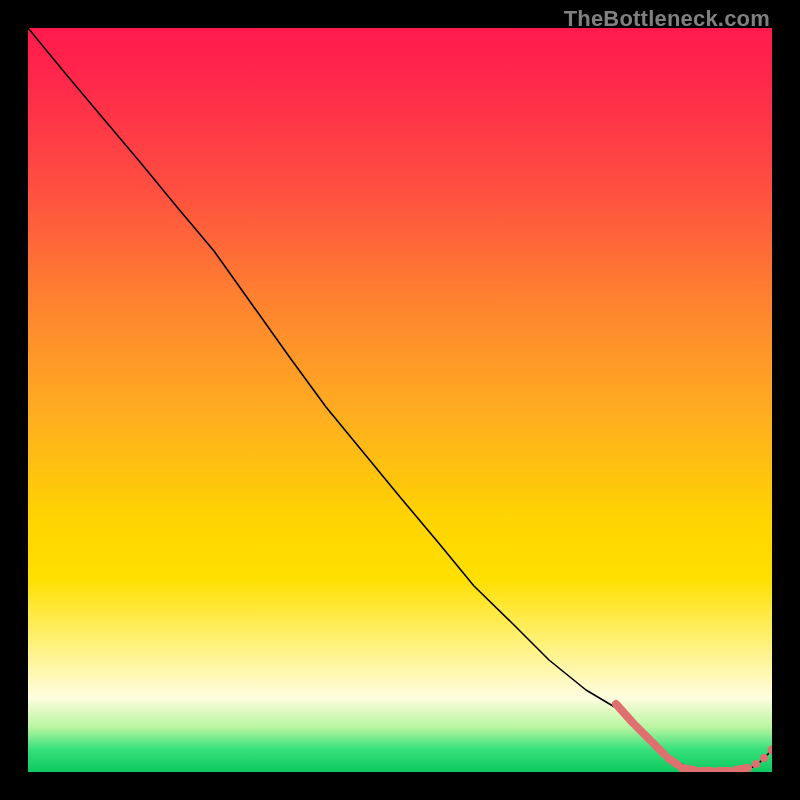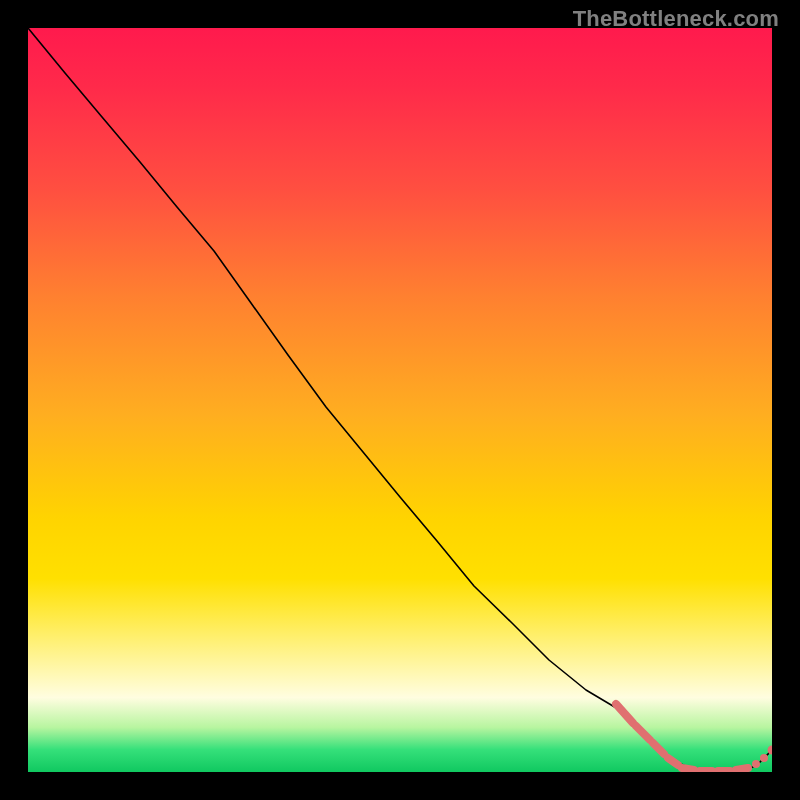--- a/index.html
+++ b/index.html
@@ -36,21 +36,21 @@
       #fff070 82%,
       #fffde0 90%,
       #b8f5a0 94%,
       #35e07a 97%,
       #10c860 100%
     );
   }
   .watermark {
     position: absolute;
     top: 6px;
-    right: 21px;
+    right: 30px;
     color: #808080;
     font-size: 22px;
     font-weight: 600;
     letter-spacing: 0.2px;
     user-select: none;
   }
   .curve-svg {
     position: absolute;
     left: 0;
     top: 0;

